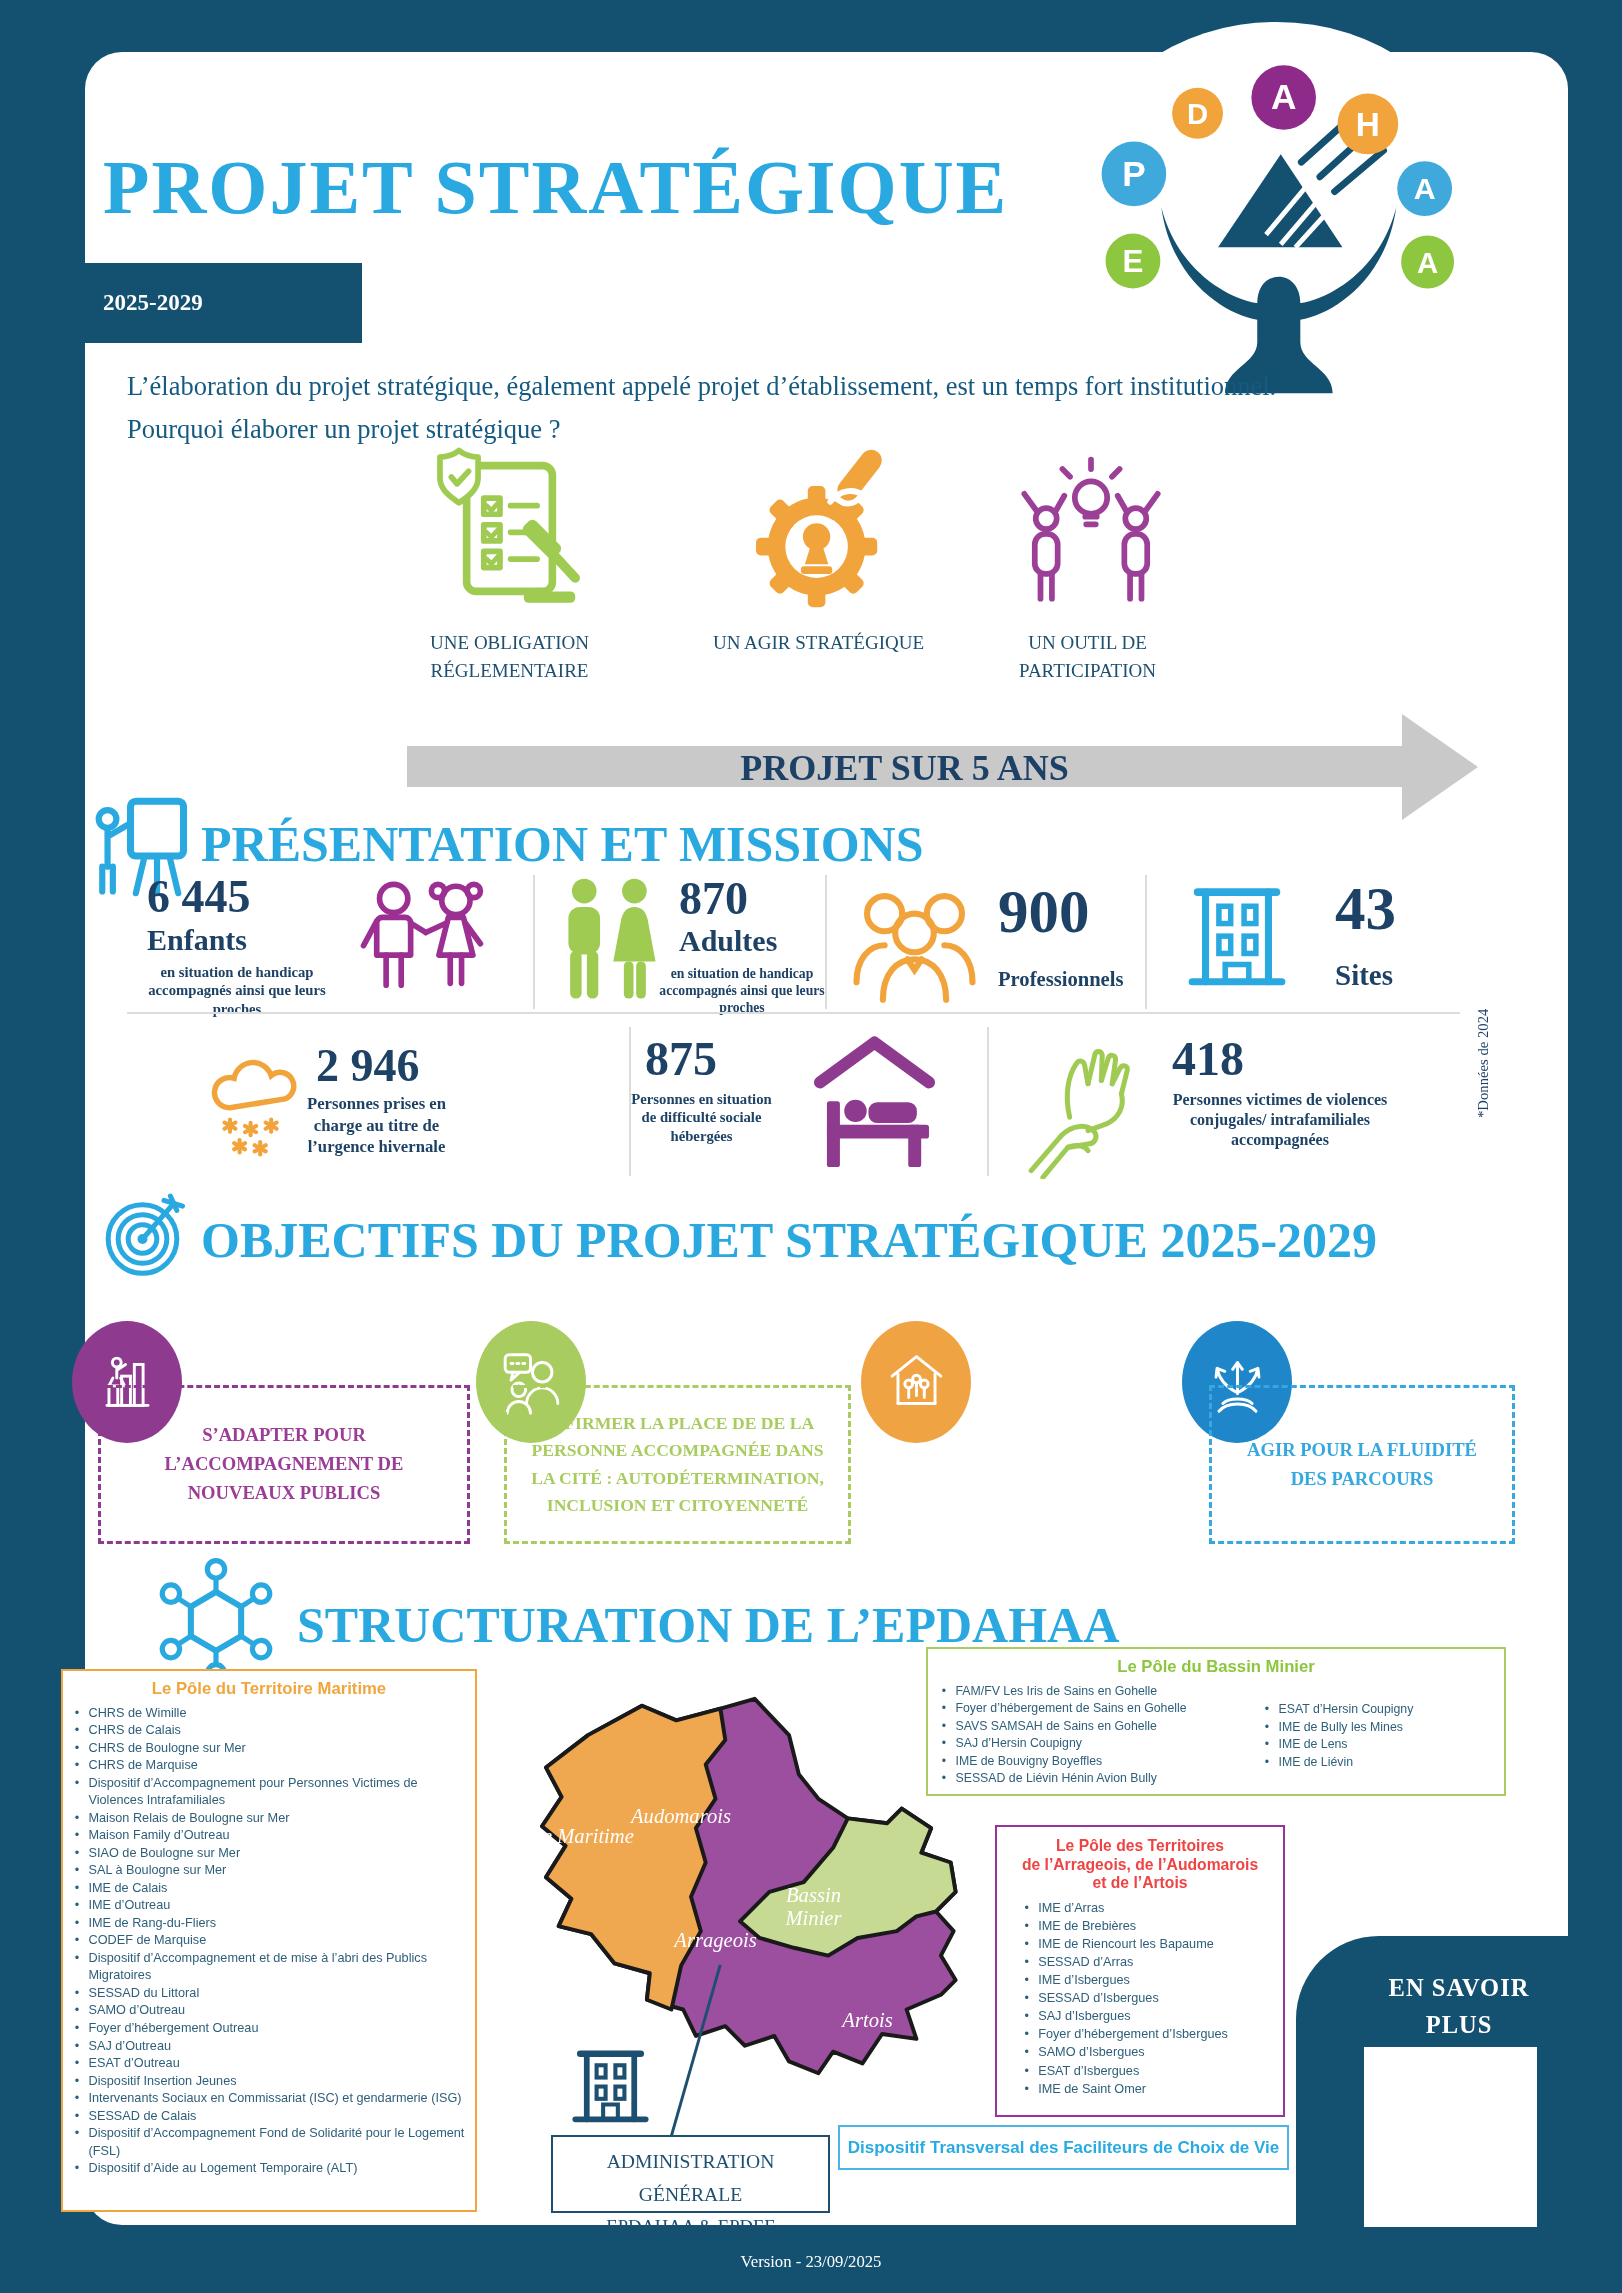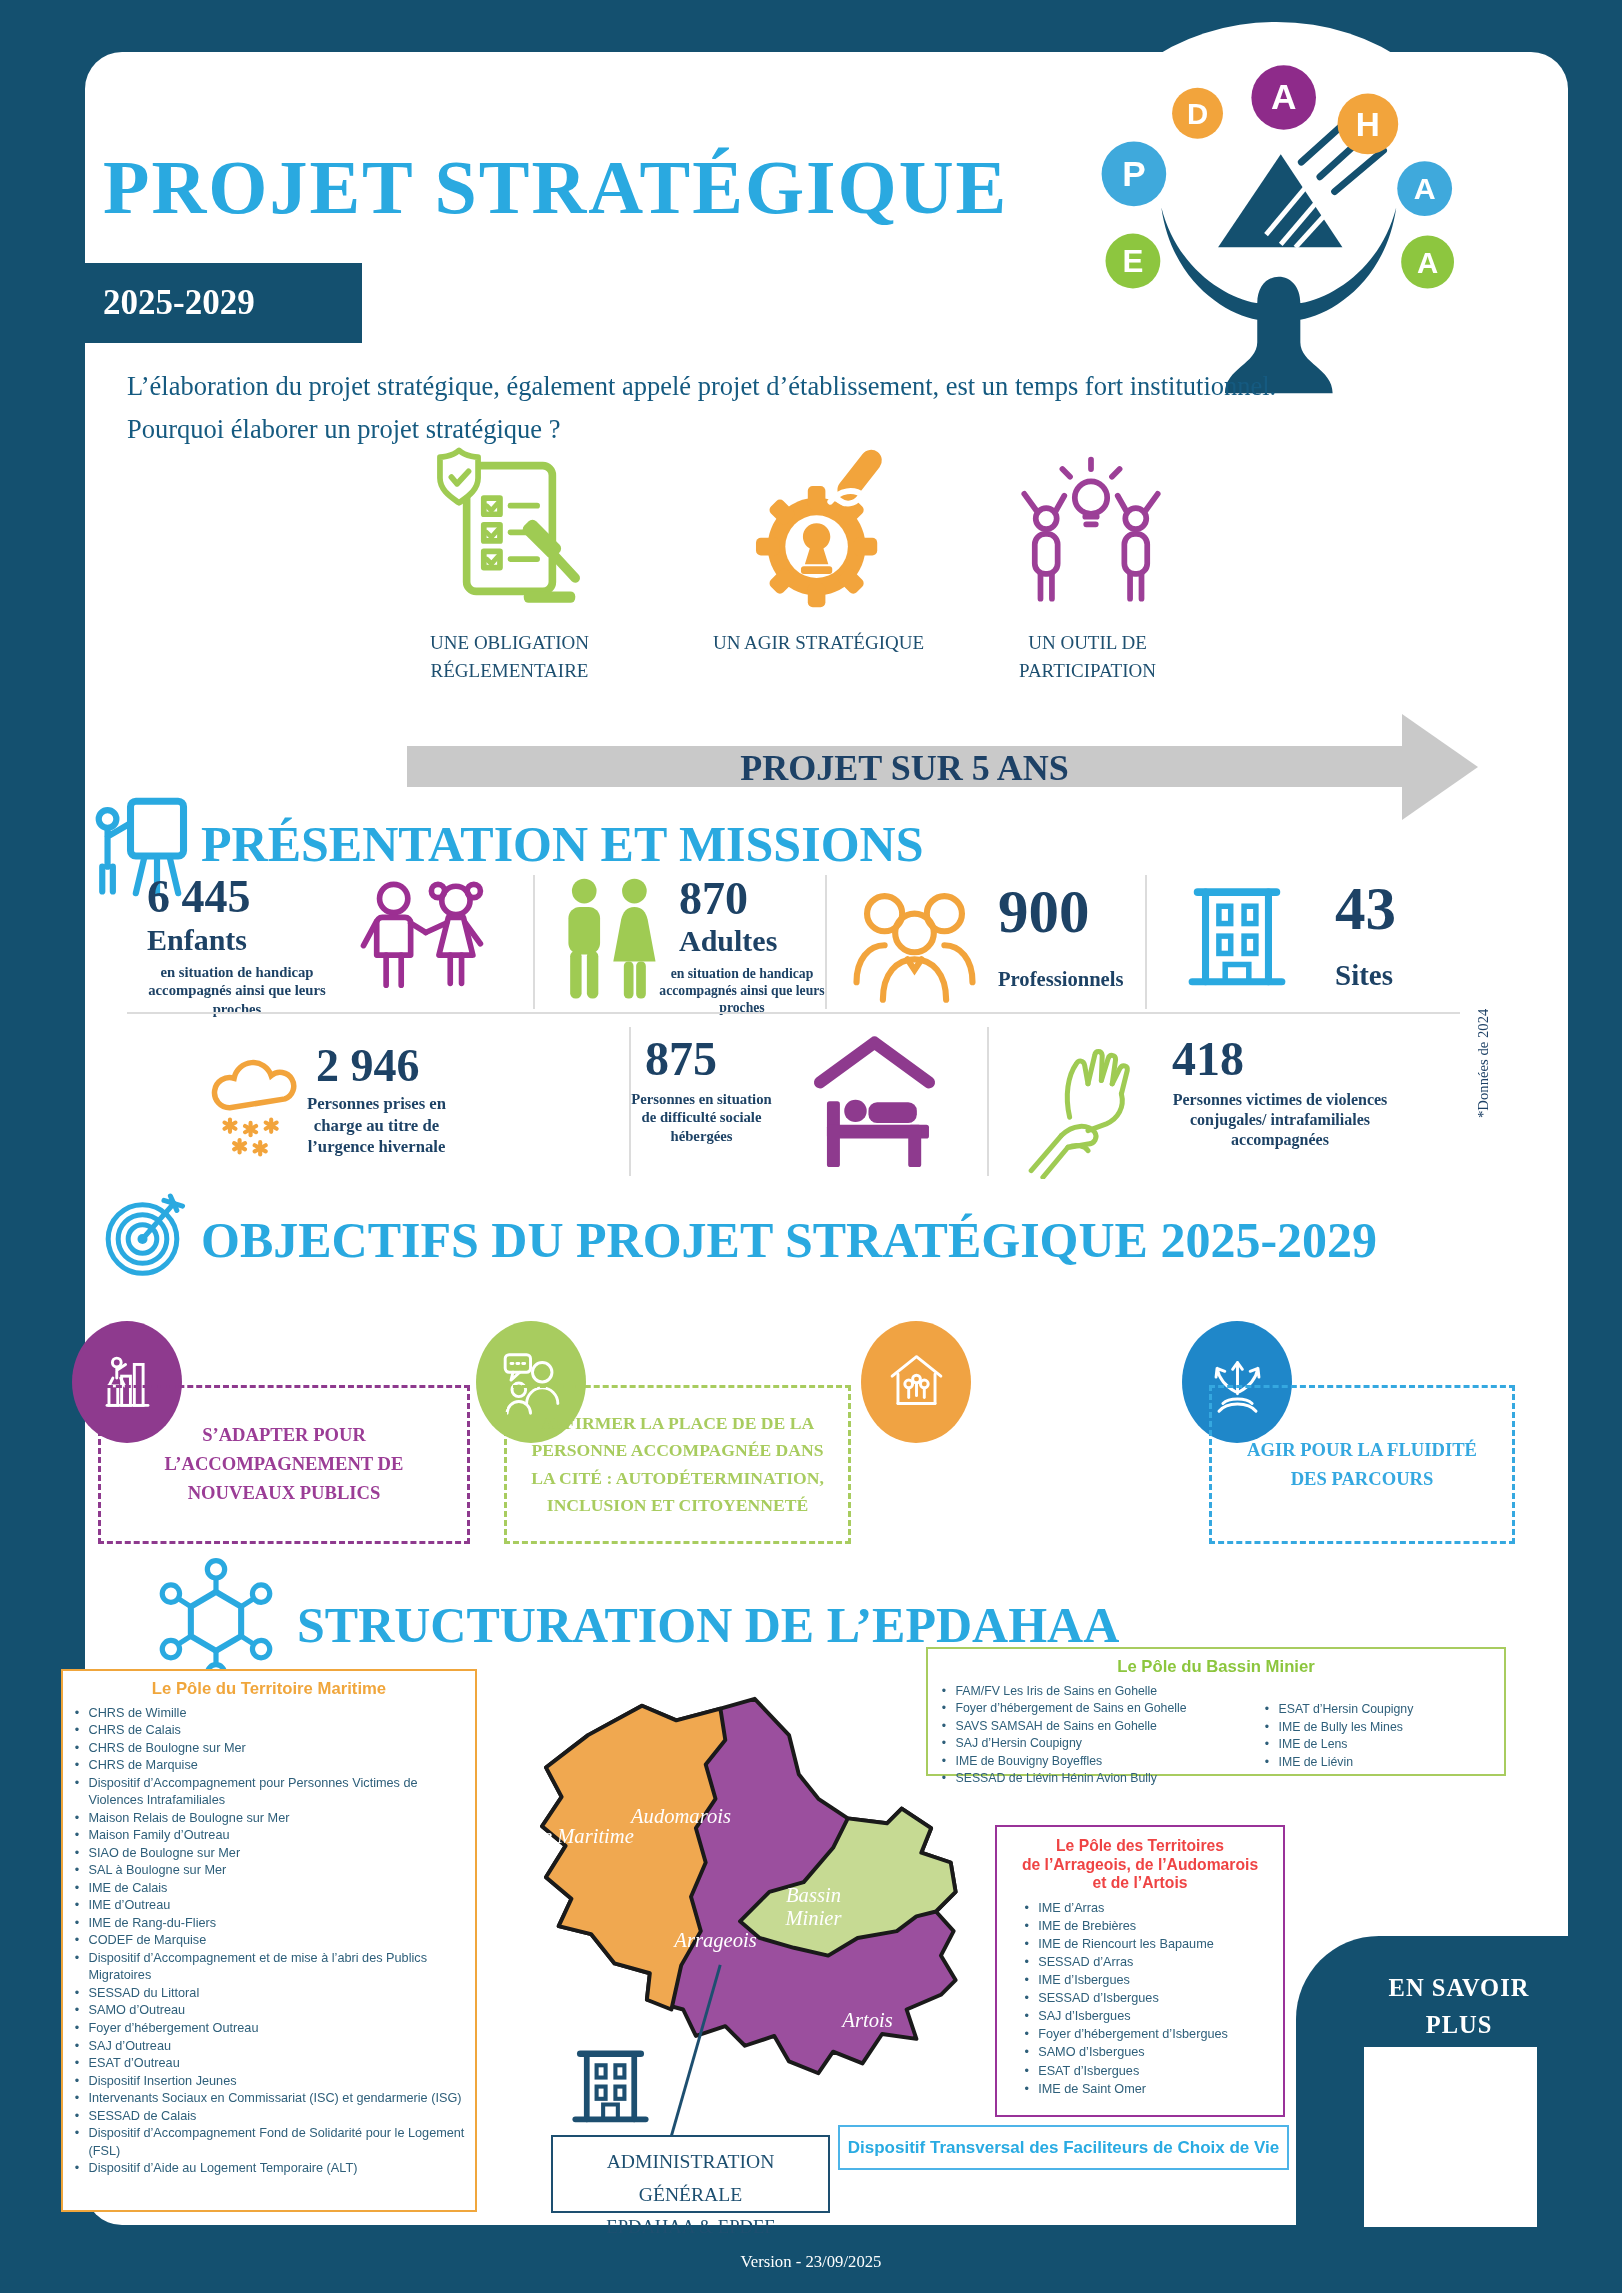--- a/index.html
+++ b/index.html
@@ -3,21 +3,21 @@
 <meta charset="utf-8">
 <style>
   html,body{margin:0;padding:0;background:#0d3b53;}
   .poster{position:relative;width:1622px;height:2294px;background:#14506f;overflow:hidden;
           font-family:"Liberation Serif",serif;}
   .abs{position:absolute;}
   .card{position:absolute;left:85px;top:52px;width:1483px;height:2173px;background:#ffffff;border-radius:37px;}
   .dome{position:absolute;left:1088px;top:21.6px;width:377px;height:294px;background:#ffffff;border-radius:50%;}
   .main-title{color:#2aa9e0;font-weight:bold;font-size:76px;letter-spacing:2px;line-height:1;}
   .period-band{position:absolute;left:54px;top:263px;width:308px;height:80px;background:#14506f;
-               color:#fff;font-weight:bold;font-size:35px;line-height:80px;padding-left:49px;box-sizing:border-box;}
+               color:#fff;font-weight:bold;font-size:23px;line-height:80px;padding-left:49px;box-sizing:border-box;}
   .intro{color:#155a80;font-size:26.5px;line-height:1.62;width:1166px;}
   .pillar-label{color:#1d4f70;font-size:19px;text-align:center;line-height:1.45;}
   .arrow-rect{position:absolute;left:407px;top:746px;width:995px;height:41px;background:#c9c9c9;}
   .arrow-head{position:absolute;left:1402px;top:714px;width:0;height:0;
               border-top:53px solid transparent;border-bottom:53px solid transparent;border-left:76px solid #c9c9c9;}
   .arrow-label{position:absolute;left:407px;top:747px;width:995px;text-align:center;
                color:#1d4166;font-weight:bold;font-size:36px;}
   .sec-title{color:#2aa9e0;font-weight:bold;font-size:50px;white-space:nowrap;}
   .stat-num{color:#1d4265;font-weight:bold;}
   .stat-label{color:#1d4265;font-weight:bold;}
@@ -377,21 +377,21 @@
         <li>SAJ d’Outreau</li>
         <li>ESAT d’Outreau</li>
         <li>Dispositif Insertion Jeunes</li>
         <li>Intervenants Sociaux en Commissariat (ISC) et gendarmerie (ISG)</li>
         <li>SESSAD de Calais</li>
         <li>Dispositif d’Accompagnement Fond de Solidarité pour le Logement (FSL)</li>
         <li>Dispositif d’Aide au Logement Temporaire (ALT)</li>
       </ul>
   </div>
 
-  <div class="pole-box" style="left:926px;top:1647px;width:580px;height:129px;border:2.9px solid #a8cc5f;padding:7.8px 11.8px;">
+  <div class="pole-box" style="left:926px;top:1647px;width:580px;height:149px;border:2.9px solid #a8cc5f;padding:7.8px 11.8px;">
     <div class="pole-title" style="color:#8cc63e;">Le Pôle du Bassin Minier</div>
     <div style="display:flex;">
       <ul class="pole-list" style="width:323px;font-size:12.3px;line-height:1.42;">
           <li>FAM/FV Les Iris de Sains en Gohelle</li>
           <li>Foyer d’hébergement de Sains en Gohelle</li>
           <li>SAVS SAMSAH de Sains en Gohelle</li>
           <li>SAJ d’Hersin Coupigny</li>
           <li>IME de Bouvigny Boyeffles</li>
           <li>SESSAD de Liévin Hénin Avion Bully</li>
         </ul>

